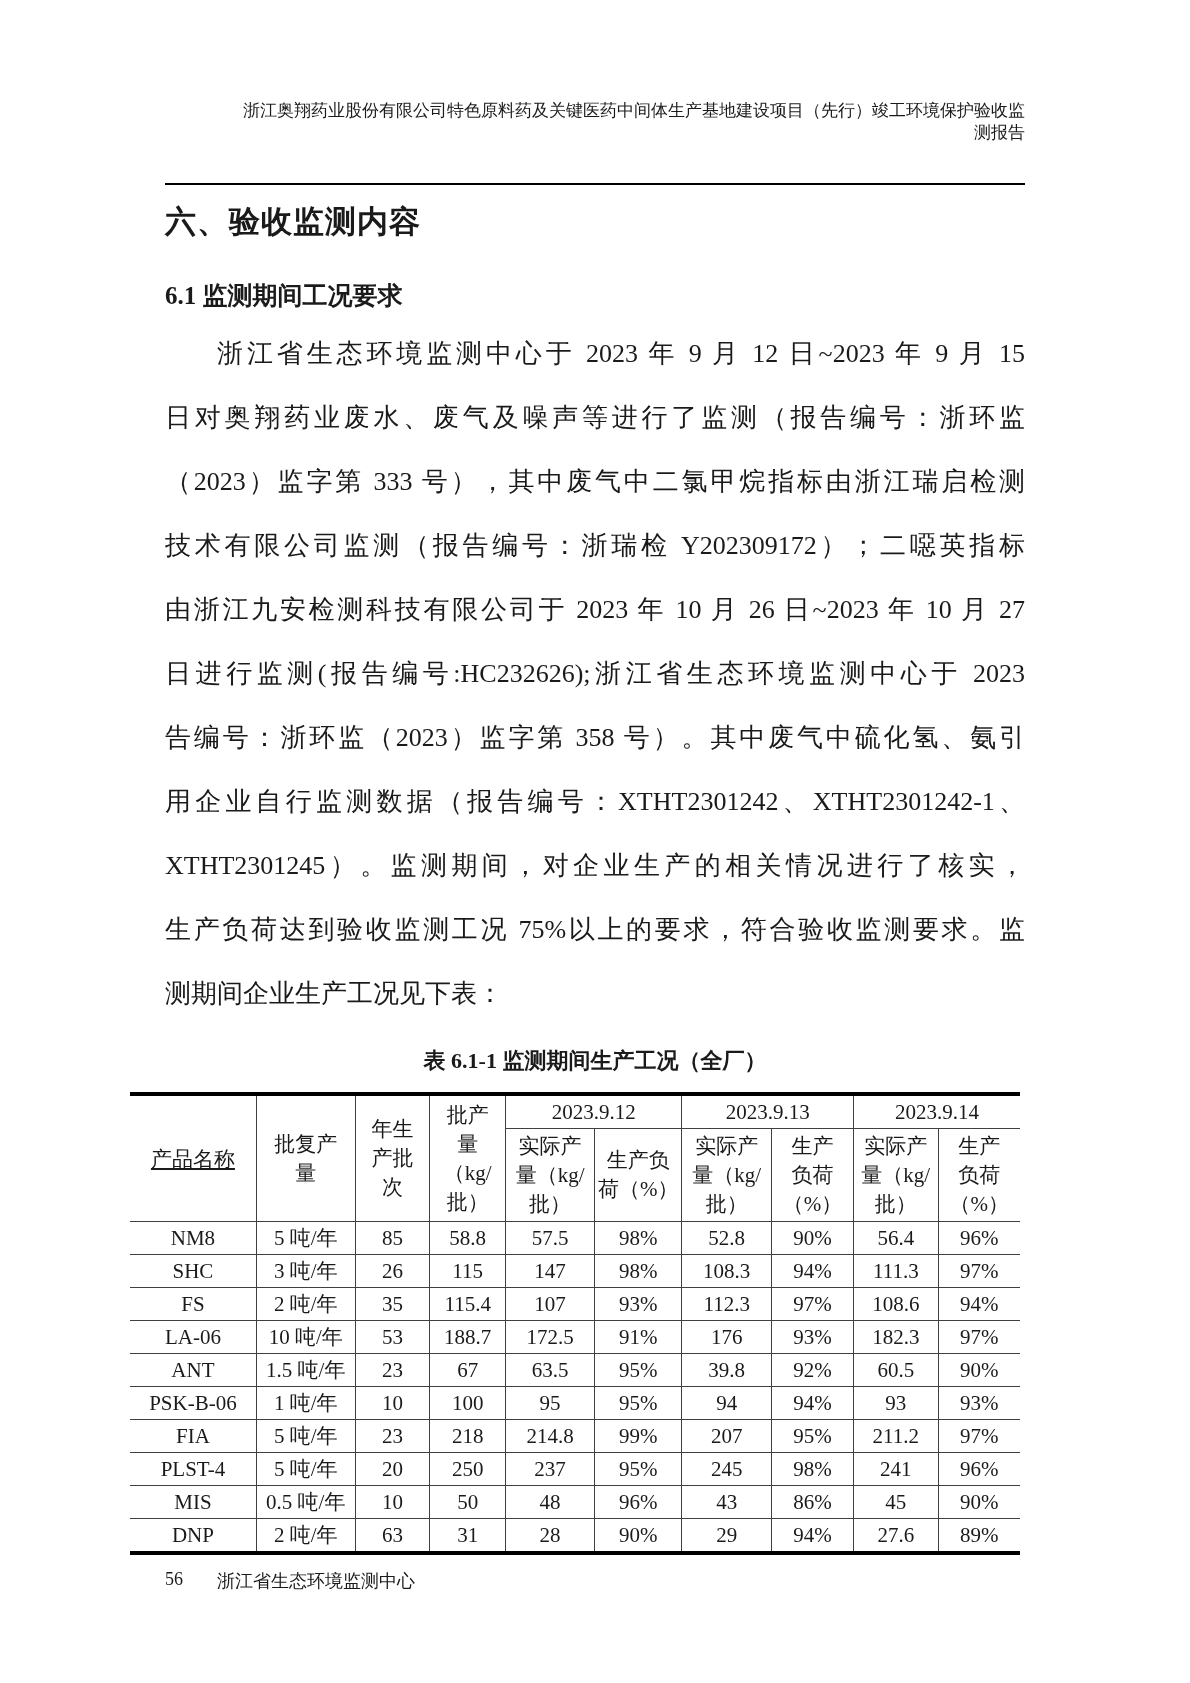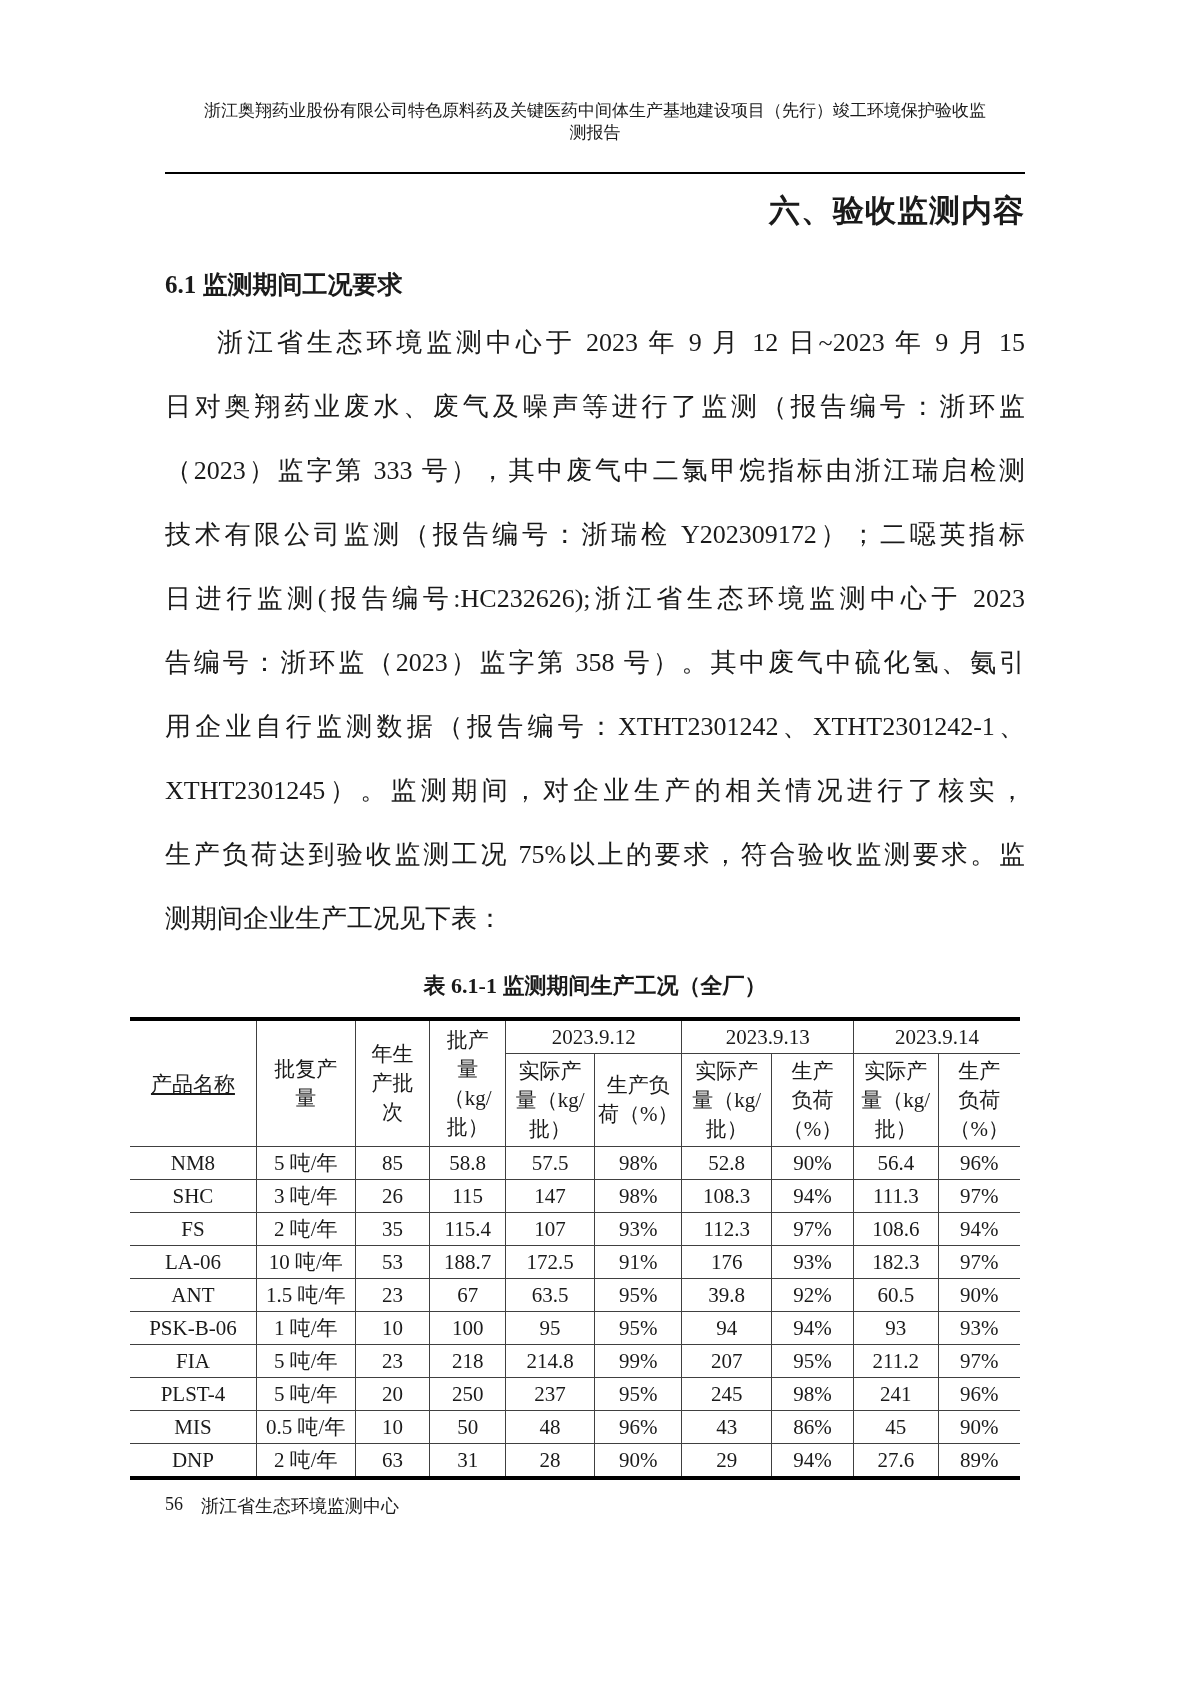--- a/index.html
+++ b/index.html
@@ -9,28 +9,28 @@
     margin:0 auto;
     background:#ffffff;
     box-sizing:border-box;
     padding:78px 165px 0 165px;
     font-family:"Liberation Serif","DejaVu Serif",serif;
     color:#1a1a1a;
     overflow:hidden;
   }
   .doc-header {
     font-size:17px; line-height:22px;
-    text-align:center;
+    text-align:right;
     white-space:pre-line;
-    padding-bottom:6px;
+    padding-bottom:17px;
     border-bottom:2px solid #000;
   }
   .doc-title {
     margin:16px 0 0 0;
-    text-align:right;
+    text-align:left;
     font-size:31px; font-weight:700;
     letter-spacing:1px;
   }
   .section-heading {
     margin:36px 0 0 0;
     font-size:25px; font-weight:700;
   }
   .paragraph { margin-top:10px; font-size:26px; }
   .pline {
     line-height:64px;
@@ -71,21 +71,21 @@
   .prod-table thead tr.date-row th:last-child  { border-right:none; }
   .prod-table thead tr.sub-row th:last-child   { border-right:none; }
   .prod-table tbody td:first-child { border-left:none;margin-top:21px; }
   .prod-table tbody td:last-child  { border-right:none; }
   .doc-footer {
     position:relative;
     margin-top:14px;
     font-size:18px;
     height:24px;
   }
-  .footer-org { margin-left:36px; }
+  .footer-org { margin-left:52px; }
   .page-num {
     position:absolute; left:0; right:0; top:0;
   }
 </style>
 </head>
 <body>
 
 <div class="page">
 
   <div class="doc-header">
@@ -95,20 +95,21 @@
 
   <h1 class="doc-title">六、验收监测内容</h1>
 
   <h2 class="section-heading">6.1 监测期间工况要求</h2>
 
   <div class="paragraph">
       <div class="pline first">浙江省生态环境监测中心于 2023 年 9 月 12 日~2023 年 9 月 15</div>
       <div class="pline">日对奥翔药业废水、废气及噪声等进行了监测（报告编号：浙环监</div>
       <div class="pline">（2023）监字第 333 号），其中废气中二氯甲烷指标由浙江瑞启检测</div>
       <div class="pline">技术有限公司监测（报告编号：浙瑞检 Y202309172）；二噁英指标</div>
+      <div class="pline">由浙江九安检测科技有限公司于 2023 年 10 月 26 日~2023 年 10 月 27</div>
       <div class="pline">日进行监测(报告编号:HC232626);浙江省生态环境监测中心于 2023</div>
       <div class="pline">告编号：浙环监（2023）监字第 358 号）。其中废气中硫化氢、氨引</div>
       <div class="pline">用企业自行监测数据（报告编号：XTHT2301242、XTHT2301242-1、</div>
       <div class="pline">XTHT2301245）。监测期间，对企业生产的相关情况进行了核实，</div>
       <div class="pline">生产负荷达到验收监测工况 75%以上的要求，符合验收监测要求。监</div>
       <div class="pline last">测期间企业生产工况见下表：</div>
     </div>
 
   <div class="table-caption">表 6.1-1  监测期间生产工况（全厂）</div>
 

